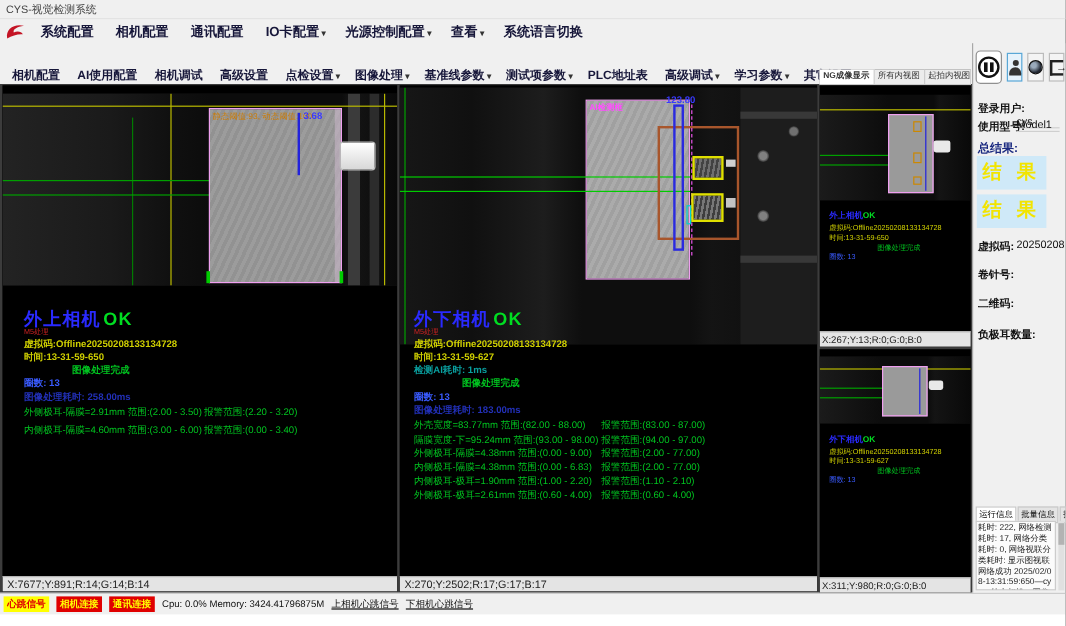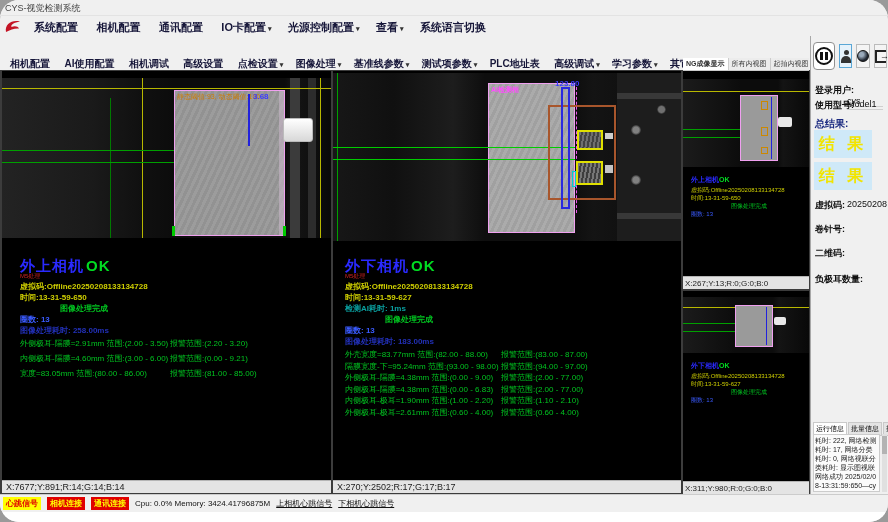--- a/index.html
+++ b/index.html
@@ -1,18 +1,18 @@
 <!DOCTYPE html>
 <html><head>
 <meta charset="utf-8">
 <style>
   * { margin:0; padding:0; box-sizing:border-box; }
   html,body { background:#9a9a9a; }
   #app { position:relative; width:888px; height:522px; background:#f0f0f0;
-         font-family:"Liberation Sans",sans-serif; overflow:hidden;border-radius:19px; }
+         font-family:"Liberation Sans",sans-serif; overflow:hidden; }
   .abs { position:absolute; }
 
   
   .titlebar { position:absolute; left:0; top:0; width:888px; height:16px; background:#f0f0f0;
               border-bottom:1px solid #e3e3e3; font-size:9px; color:#454545; line-height:16px; padding-left:5px; }
   .menubar { position:absolute; left:0; top:16px; width:888px; height:20px; display:flex; align-items:center; }
   .logo { width:20px; height:15px; margin:0 4px; }
   .menu-item { font-size:11px; font-weight:bold; color:#17173a; padding:0 6px; white-space:nowrap; cursor:default; }
   .arr { font-size:7px; color:#333; margin-left:2px; }
   .tabstrip { position:absolute; left:0; top:36px; width:888px; height:18px; border-bottom:1px solid #cfcfcf; background:#f0f0f0; }
@@ -23,21 +23,21 @@
 
   
   .main { position:absolute; left:0; top:70px; width:810px; height:424px; background:#3c3c3c; }
   .cam { position:absolute; top:1px; background:#000; overflow:hidden; }
   #camL { left:2px;   width:329px; height:422px; }
   #camR { left:333px; width:348px; height:422px; }
   .coordbar { position:absolute; left:0; bottom:0; width:100%; height:13px; background:#e4e4e4;
               font-size:9px; color:#222; line-height:13px; padding-left:4px; border-top:1px solid #b5b5b5; }
   .strip { position:absolute; overflow:hidden; background:#141414; }
   #stripL { left:0; top:7px; width:329px; height:160px; }
-  #stripR { left:0; top:2px; width:348px; height:168px; }
+  #stripR { left:0; top:2px; width:348px; height:214px; }
 
   .cam-title { position:absolute; font-size:15px; font-weight:bold; color:#2a2aff; letter-spacing:1px; white-space:nowrap; }
   .cam-title .ok { color:#00dd22; margin-left:2px; }
   .cam-sub { position:absolute; font-size:6px; color:#cc2222; white-space:nowrap; }
   .oline { position:absolute; font-size:8px; font-weight:bold; white-space:nowrap; }
   .c-yellow { color:#cfcf00; } .c-green { color:#00c420;margin-left:40px; } .c-blue { color:#3a5bff; }
   .c-navy { color:#2230b8; } .c-teal { color:#0aa0a0; }
 
   .rows { position:absolute; left:0; width:100%; }
   .mrow { position:relative; height:15px; }
@@ -203,27 +203,23 @@
 
       <div class="rows" style="top:267px;">
 
           <div class="mrow">
             <span class="mtext">外侧极耳-隔膜=2.91mm 范围:(2.00 - 3.50)</span>
             <span class="atext">报警范围:(2.20 - 3.20)</span>
           </div>
 
           <div class="mrow">
             <span class="mtext">内侧极耳-隔膜=4.60mm 范围:(3.00 - 6.00)</span>
-            <span class="atext">报警范围:(0.00 - 9.21)</span>
-          </div>
-
-          <div class="mrow">
-            <span class="mtext">宽度=83.05mm 范围:(80.00 - 86.00)</span>
-            <span class="atext">报警范围:(81.00 - 85.00)</span>
-          </div>
+            <span class="atext">报警范围:(0.00 - 3.40)</span>
+          </div>
+
 
         </div>
 
       <div class="coordbar">X:7677;Y:891;R:14;G:14;B:14</div>
     </div>
 
     <div class="cam" id="camR">
       <div class="strip" id="stripR">
         <div class="abs" style="left:0;top:0;width:100%;height:100%;background:linear-gradient(90deg,#171717 0,#101010 60px,#1d1d1d 120px,#0e0e0e 152px,#0e0e0e 242px,#141414 260px,#0a0a0a 348px);"></div>
         <div class="abs" style="left:284px;top:0;width:64px;height:100%;background:#1d1d1d;"></div>

